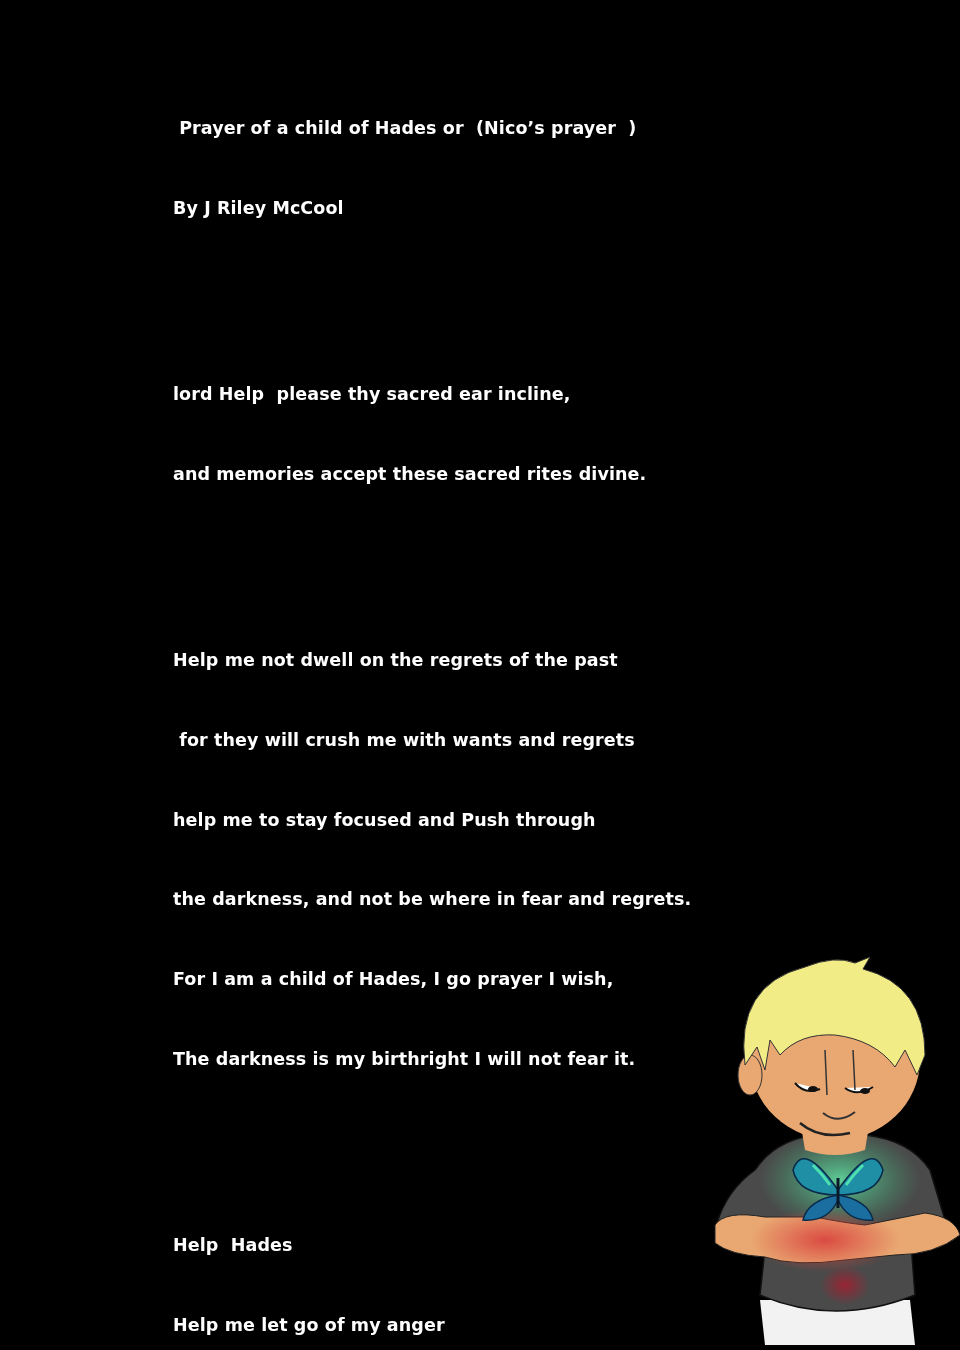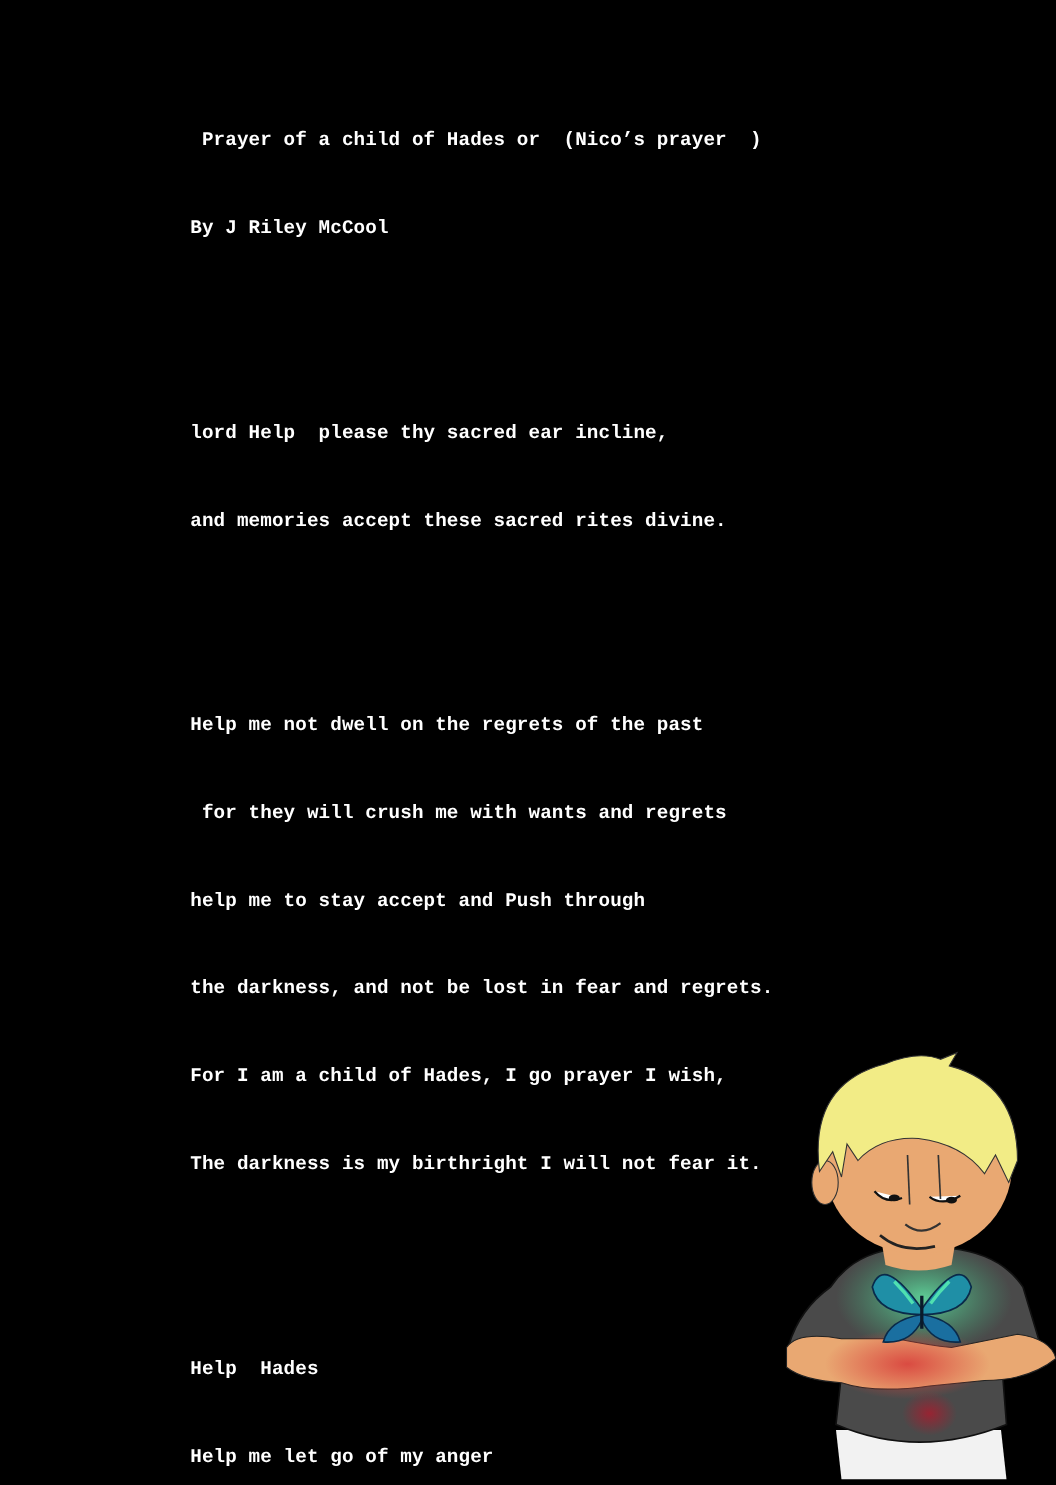--- a/index.html
+++ b/index.html
@@ -19,21 +19,21 @@
       left: 173px;
       top: 62px;
       width: 700px;
       color: #ffffff;
       font-weight: bold;
       font-size: 17.5px;
       line-height: 26.6px;
       letter-spacing: 0.1px;
       white-space: pre;
     }
-    .line { display: block; height: 26.6px; font-family: Liberation Mono, monospace; }
+    .line { display: block; height: 26.6px; }
     .blank { display: block; height: 26.6px; }
     .illustration {
       position: absolute;
       left: 705px;
       top: 955px;
       width: 255px;
       height: 390px;
     }
   </style>
 </head>
@@ -43,22 +43,22 @@
   <span class="line"> Prayer of a child of Hades or  (Nico’s prayer  )</span>
   <span class="line">By J Riley McCool</span>
   <span class="blank"></span>
 
   <span class="line">lord Help  please thy sacred ear incline,</span>
   <span class="line">and memories accept these sacred rites divine.</span>
   <span class="blank"></span>
 
   <span class="line">Help me not dwell on the regrets of the past</span>
   <span class="line"> for they will crush me with wants and regrets</span>
-  <span class="line">help me to stay accept and Push through</span>
-  <span class="line">the darkness, and not be lost in fear and regrets.</span>
+  <span class="line">help me to stay focused and Push through</span>
+  <span class="line">the darkness, and not be where in fear and regrets.</span>
   <span class="line">For I am a child of Hades, I go prayer I wish,</span>
   <span class="line">The darkness is my birthright I will not fear it.</span>
   <span class="blank"></span>
 
   <span class="line">Help  Hades</span>
   <span class="line">Help me let go of my anger</span>
   
   
   
   

